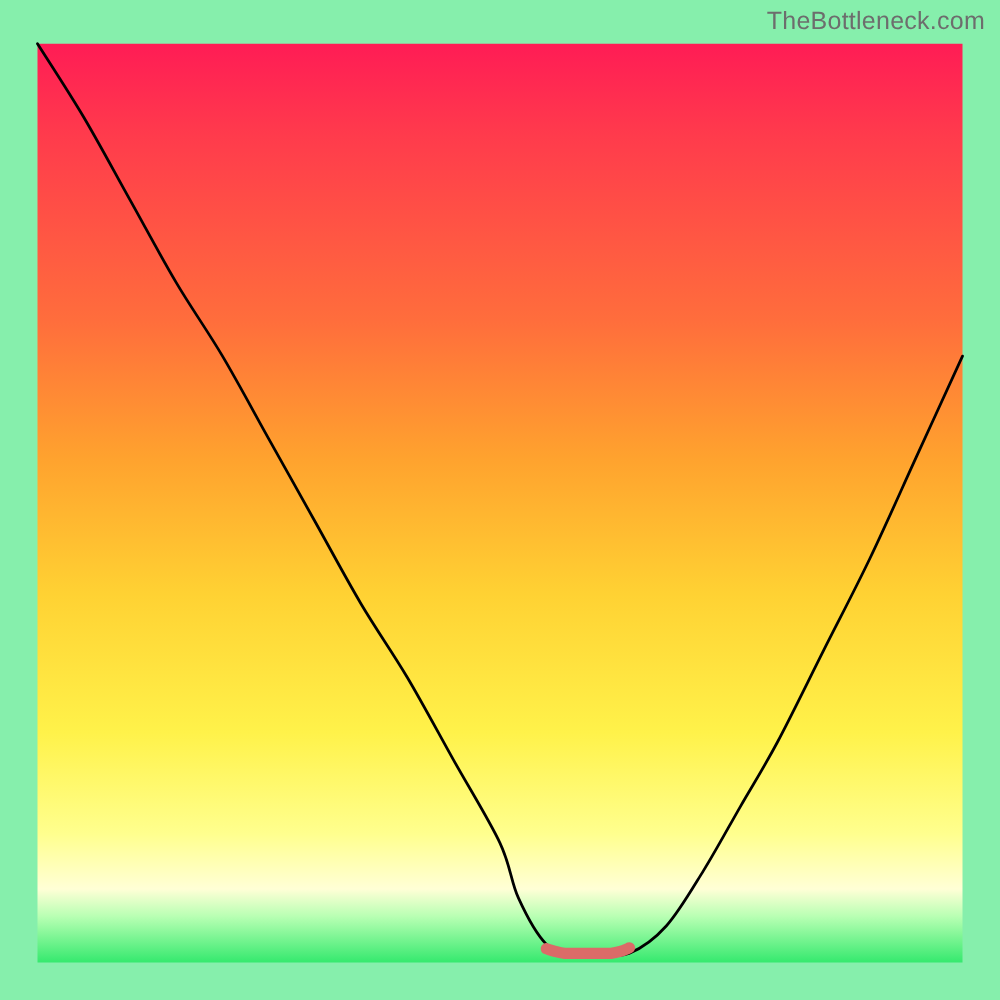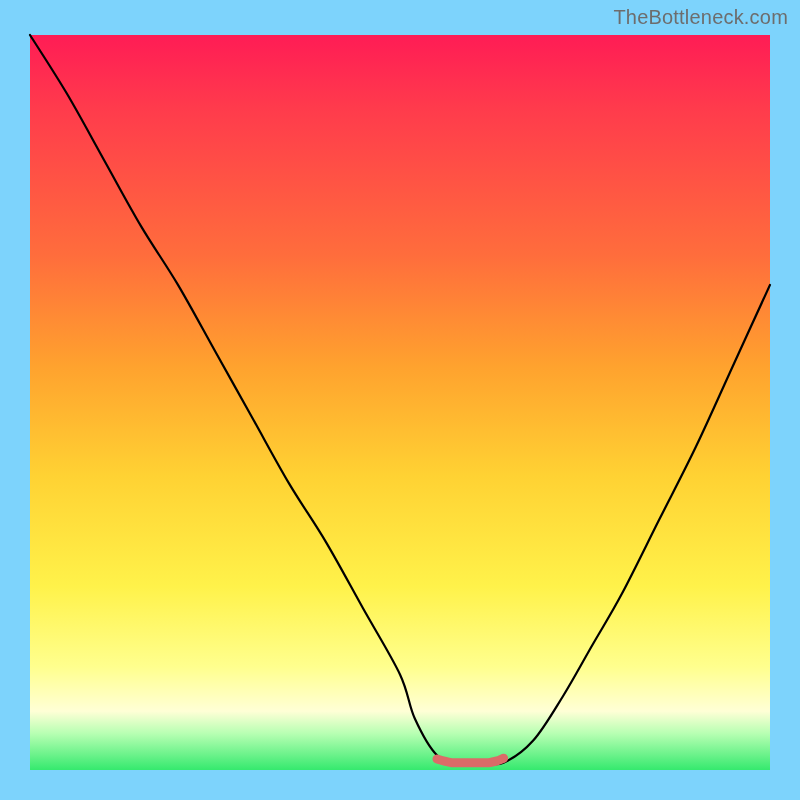--- a/index.html
+++ b/index.html
@@ -8,21 +8,21 @@
     width: 800px;
     height: 800px;
     background: #000;
     overflow: hidden;
     font-family: Arial, Helvetica, sans-serif;
   }
   .frame {
     position: relative;
     width: 800px;
     height: 800px;
-    background: #7dd3fc;
+    background: #86efac;
   }
   
   .plot {
     position: absolute;
     left: 30px;
     right: 30px;
     top: 35px;
     bottom: 30px;
     
     background: linear-gradient(

